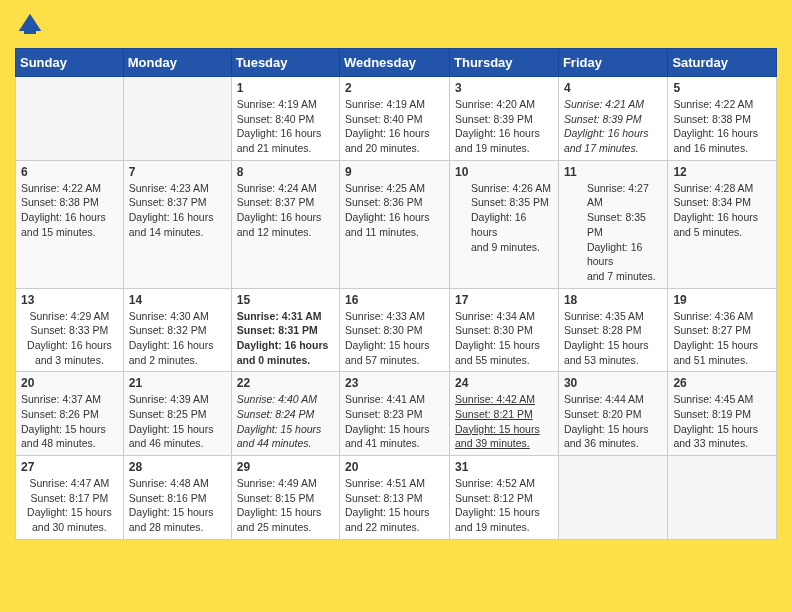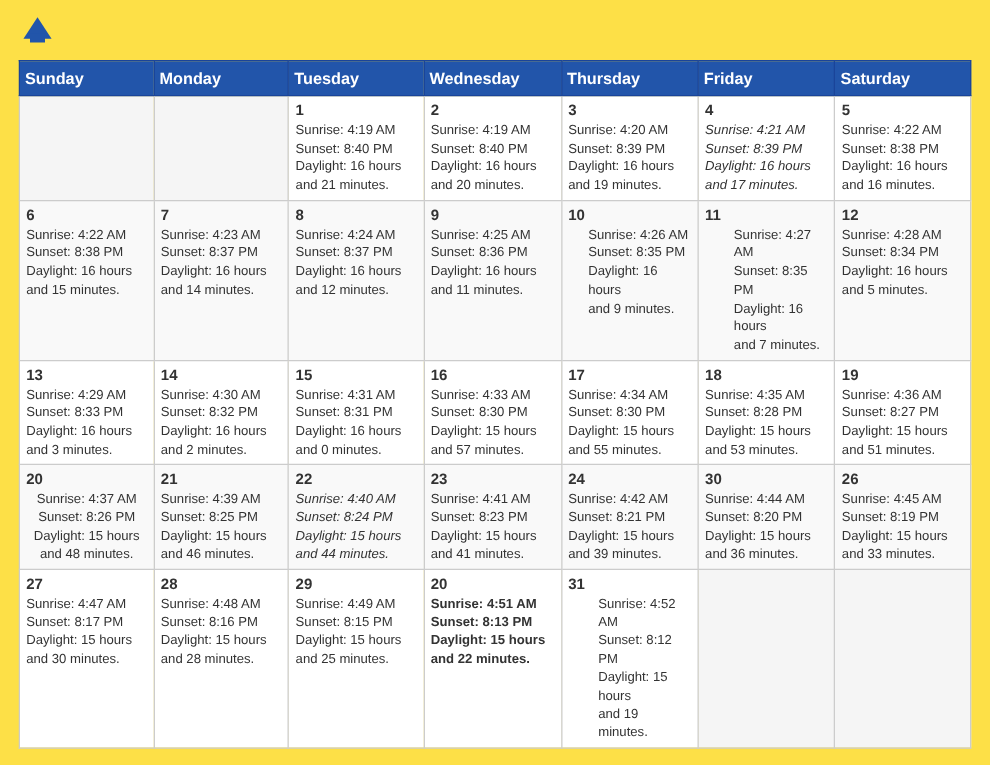--- a/index.html
+++ b/index.html
@@ -220,35 +220,35 @@
             <span class="day-num">12</span>
             <div class="day-info" style="white-space: pre-line;">Sunrise: 4:28 AM
 Sunset: 8:34 PM
 Daylight: 16 hours
 and 5 minutes.</div>
           </td>
         </tr>
         <tr>
           <td>
             <span class="day-num">13</span>
-            <div class="day-info" style="white-space: pre-line;">Sunrise: 4:29 AM
+            <div class="day-info" style="white-space: pre-line; text-align: center;">Sunrise: 4:29 AM
 Sunset: 8:33 PM
 Daylight: 16 hours
 and 3 minutes.</div>
           </td>
           <td>
             <span class="day-num">14</span>
             <div class="day-info" style="white-space: pre-line;">Sunrise: 4:30 AM
 Sunset: 8:32 PM
 Daylight: 16 hours
 and 2 minutes.</div>
           </td>
           <td>
             <span class="day-num">15</span>
-            <div class="day-info" style="white-space: pre-line;">Sunrise: 4:31 AM
+            <div class="day-info" style="white-space: pre-line; font-weight: bold;">Sunrise: 4:31 AM
 Sunset: 8:31 PM
 Daylight: 16 hours
 and 0 minutes.</div>
           </td>
           <td>
             <span class="day-num">16</span>
             <div class="day-info" style="white-space: pre-line;">Sunrise: 4:33 AM
 Sunset: 8:30 PM
 Daylight: 15 hours
 and 57 minutes.</div>
@@ -271,21 +271,21 @@
             <span class="day-num">19</span>
             <div class="day-info" style="white-space: pre-line;">Sunrise: 4:36 AM
 Sunset: 8:27 PM
 Daylight: 15 hours
 and 51 minutes.</div>
           </td>
         </tr>
         <tr style="background: rgb(245, 248, 245);">
           <td>
             <span class="day-num">20</span>
-            <div class="day-info" style="white-space: pre-line; text-align: center;">Sunrise: 4:37 AM
+            <div class="day-info" style="white-space: pre-line;">Sunrise: 4:37 AM
 Sunset: 8:26 PM
 Daylight: 15 hours
 and 48 minutes.</div>
           </td>
           <td>
             <span class="day-num">21</span>
             <div class="day-info" style="white-space: pre-line;">Sunrise: 4:39 AM
 Sunset: 8:25 PM
 Daylight: 15 hours
 and 46 minutes.</div>
@@ -299,21 +299,21 @@
           </td>
           <td>
             <span class="day-num">23</span>
             <div class="day-info" style="white-space: pre-line;">Sunrise: 4:41 AM
 Sunset: 8:23 PM
 Daylight: 15 hours
 and 41 minutes.</div>
           </td>
           <td>
             <span class="day-num">24</span>
-            <div class="day-info" style="white-space: pre-line;">Sunrise: 4:42 AM
+            <div class="day-info" style="white-space: pre-line; text-decoration: underline;">Sunrise: 4:42 AM
 Sunset: 8:21 PM
 Daylight: 15 hours
 and 39 minutes.</div>
           </td>
           <td>
             <span class="day-num">30</span>
             <div class="day-info" style="white-space: pre-line;">Sunrise: 4:44 AM
 Sunset: 8:20 PM
 Daylight: 15 hours
 and 36 minutes.</div>
@@ -322,49 +322,49 @@
             <span class="day-num">26</span>
             <div class="day-info" style="white-space: pre-line;">Sunrise: 4:45 AM
 Sunset: 8:19 PM
 Daylight: 15 hours
 and 33 minutes.</div>
           </td>
         </tr>
         <tr>
           <td>
             <span class="day-num">27</span>
-            <div class="day-info" style="white-space: pre-line;">Sunrise: 4:47 AM
+            <div class="day-info" style="white-space: pre-line; text-align: center;">Sunrise: 4:47 AM
 Sunset: 8:17 PM
 Daylight: 15 hours
 and 30 minutes.</div>
           </td>
           <td>
             <span class="day-num">28</span>
             <div class="day-info" style="white-space: pre-line;">Sunrise: 4:48 AM
 Sunset: 8:16 PM
 Daylight: 15 hours
 and 28 minutes.</div>
           </td>
           <td>
             <span class="day-num">29</span>
             <div class="day-info" style="white-space: pre-line;">Sunrise: 4:49 AM
 Sunset: 8:15 PM
 Daylight: 15 hours
 and 25 minutes.</div>
           </td>
           <td>
             <span class="day-num">20</span>
-            <div class="day-info" style="white-space: pre-line; font-weight: bold;">Sunrise: 4:51 AM
+            <div class="day-info" style="white-space: pre-line;">Sunrise: 4:51 AM
 Sunset: 8:13 PM
 Daylight: 15 hours
 and 22 minutes.</div>
           </td>
           <td>
             <span class="day-num">31</span>
-            <div class="day-info" style="white-space: pre-line; margin-left: 24px;">Sunrise: 4:52 AM
+            <div class="day-info" style="white-space: pre-line;">Sunrise: 4:52 AM
 Sunset: 8:12 PM
 Daylight: 15 hours
 and 19 minutes.</div>
           </td>
           <td class="empty-cell"></td>
           <td class="empty-cell"></td>
         </tr>
       </tbody>
   </table>
 </div>

